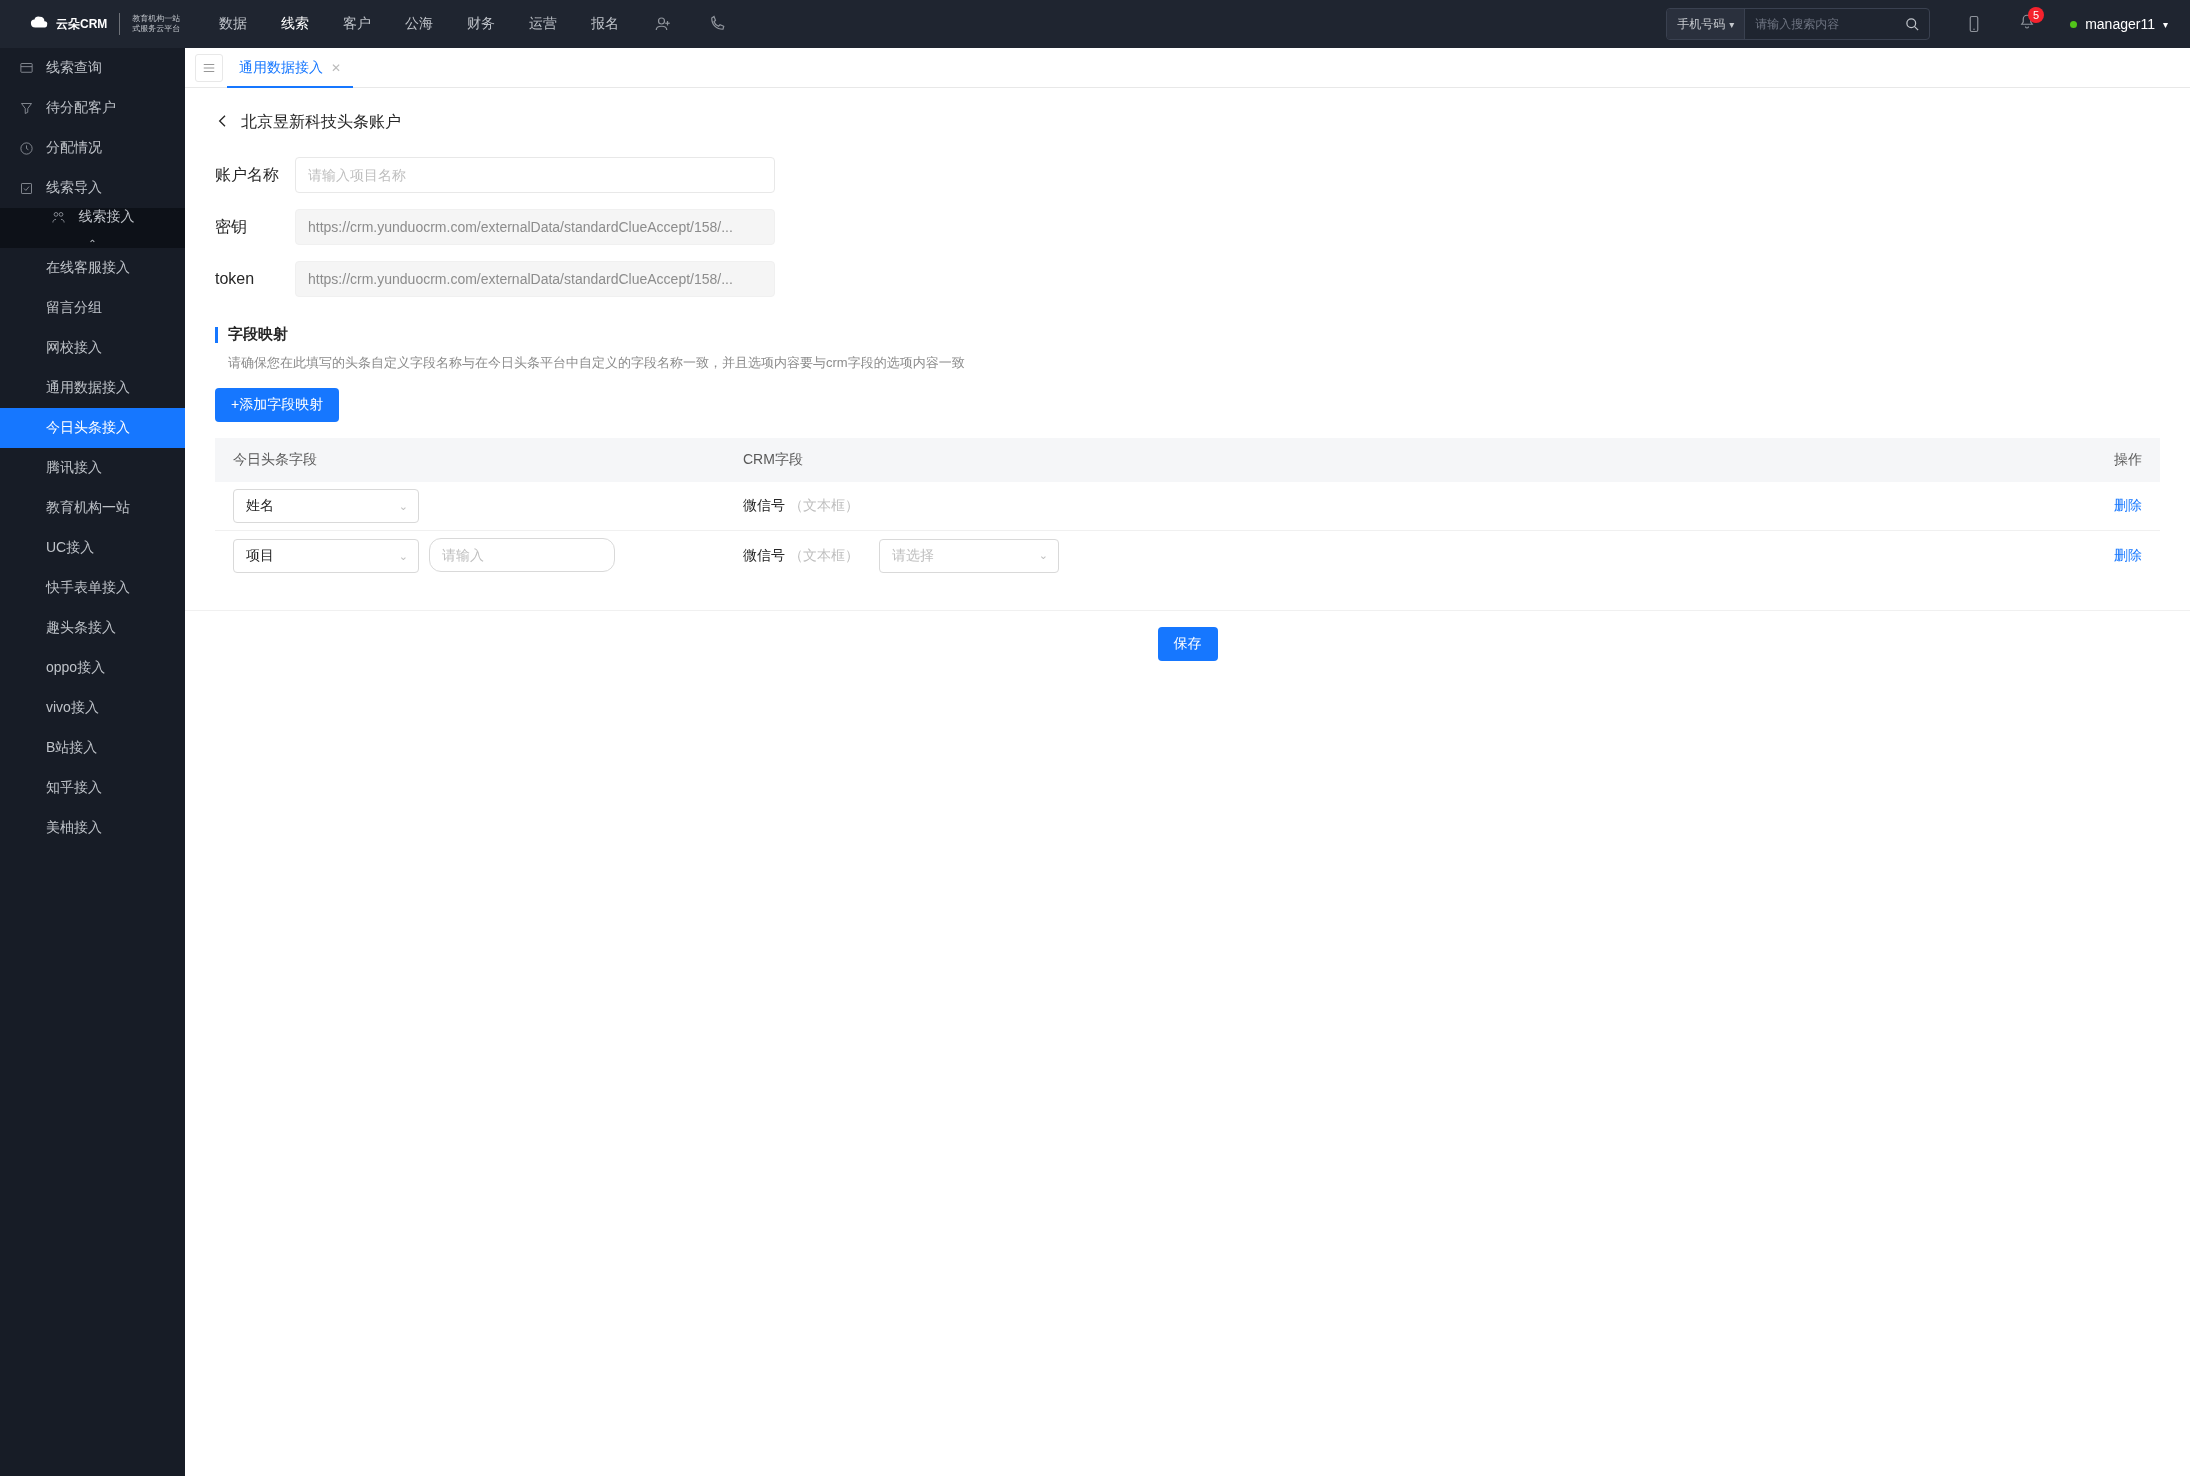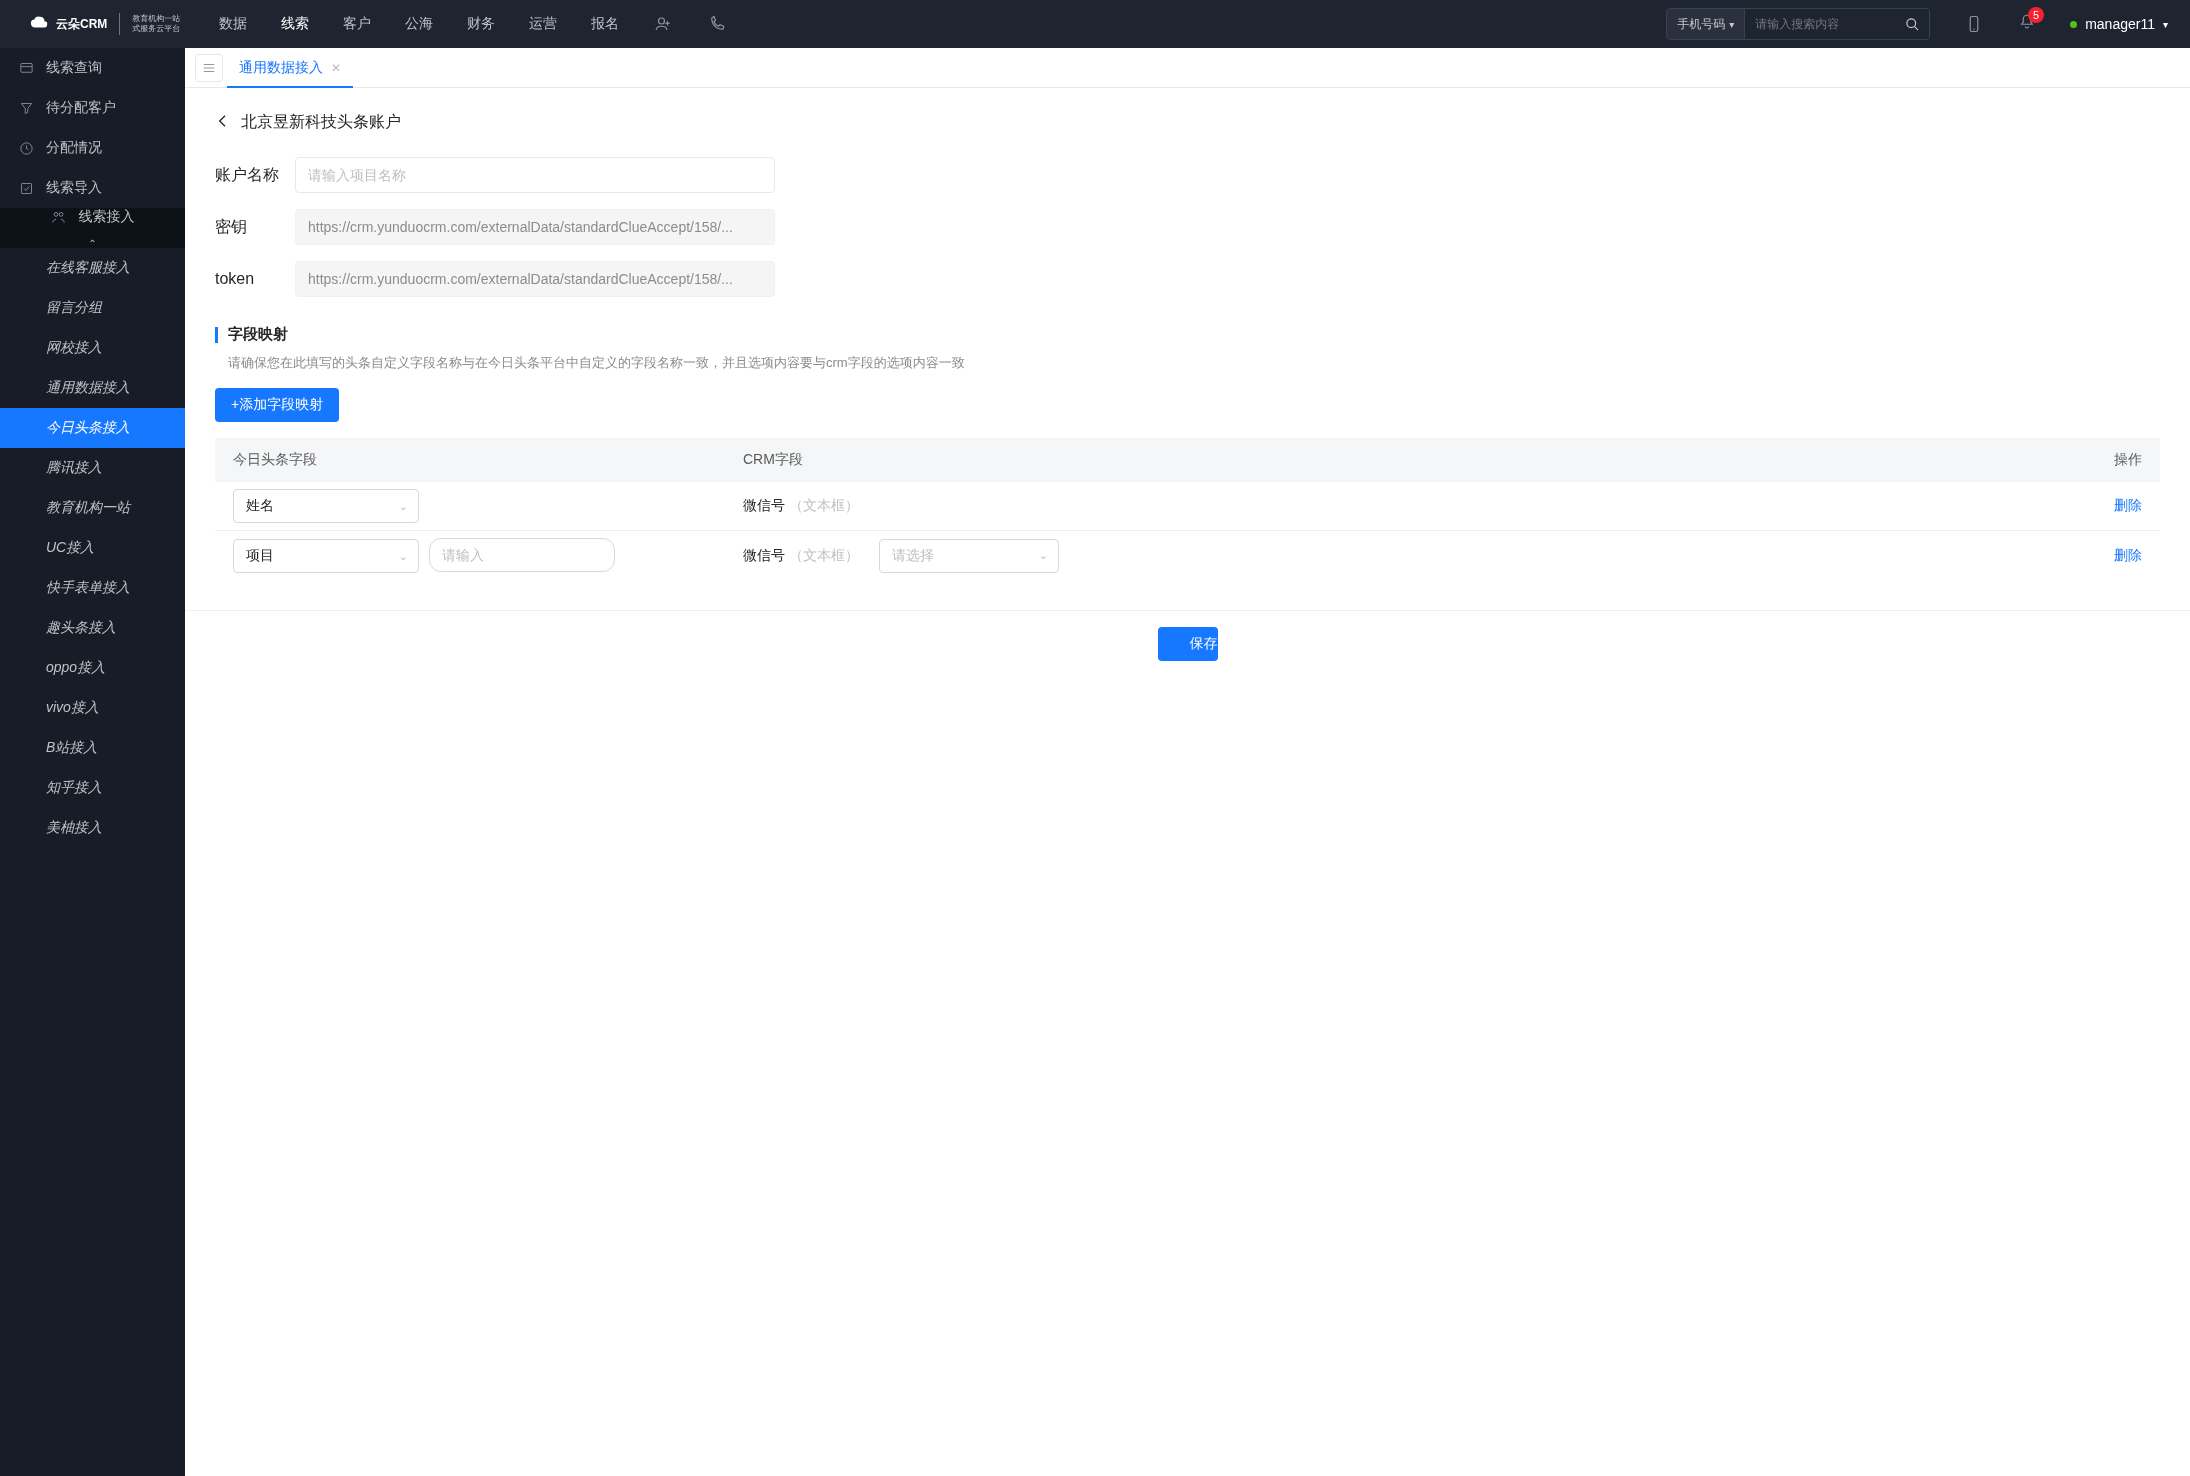--- a/index.html
+++ b/index.html
@@ -101,21 +101,20 @@
 .side-item .lead { display:flex; align-items:center; gap:12px; }
 .side-icon { width:16px; height:16px; display:flex; align-items:center; justify-content:center; flex-shrink:0; }
 .side-icon svg { width:15px; height:15px; fill:none; stroke:#8f949c; stroke-width:1.4; }
 .side-sub {
   height: 40px;
   display:flex; align-items:center;
   padding-left: 46px;
   font-size: 14px;
   color:#bfc3c9;
   cursor: pointer;
-  font-style: italic;
 }
 .side-sub.active { background: #1677ff; color:#fff; }
 
 
 .main { flex:1; background:#fff; display:flex; flex-direction:column; overflow:hidden; }
 .tabs-bar {
   height: 40px;
   border-bottom: 1px solid #e8e8e8;
   display:flex; align-items:center;
   padding-left: 10px;
@@ -222,21 +221,21 @@
   margin: 30px -30px -90px;
   padding: 16px 0;
   background:#fff;
   border-top:1px solid #f0f0f0;
   display:flex; justify-content:center;
 }
 .save-btn {
   background:#1677ff; color:#fff;
   border:none; border-radius:4px;
   width: 60px; height:34px;
-  font-size:14px; cursor:pointer;text-align:right;
+  font-size:14px; cursor:pointer;
 }
 
 .chevron { font-size:10px; }
 </style>
 </head>
 <body>
 
 <div class="header">
   <div class="logo-area">
     <span class="logo-mark">

